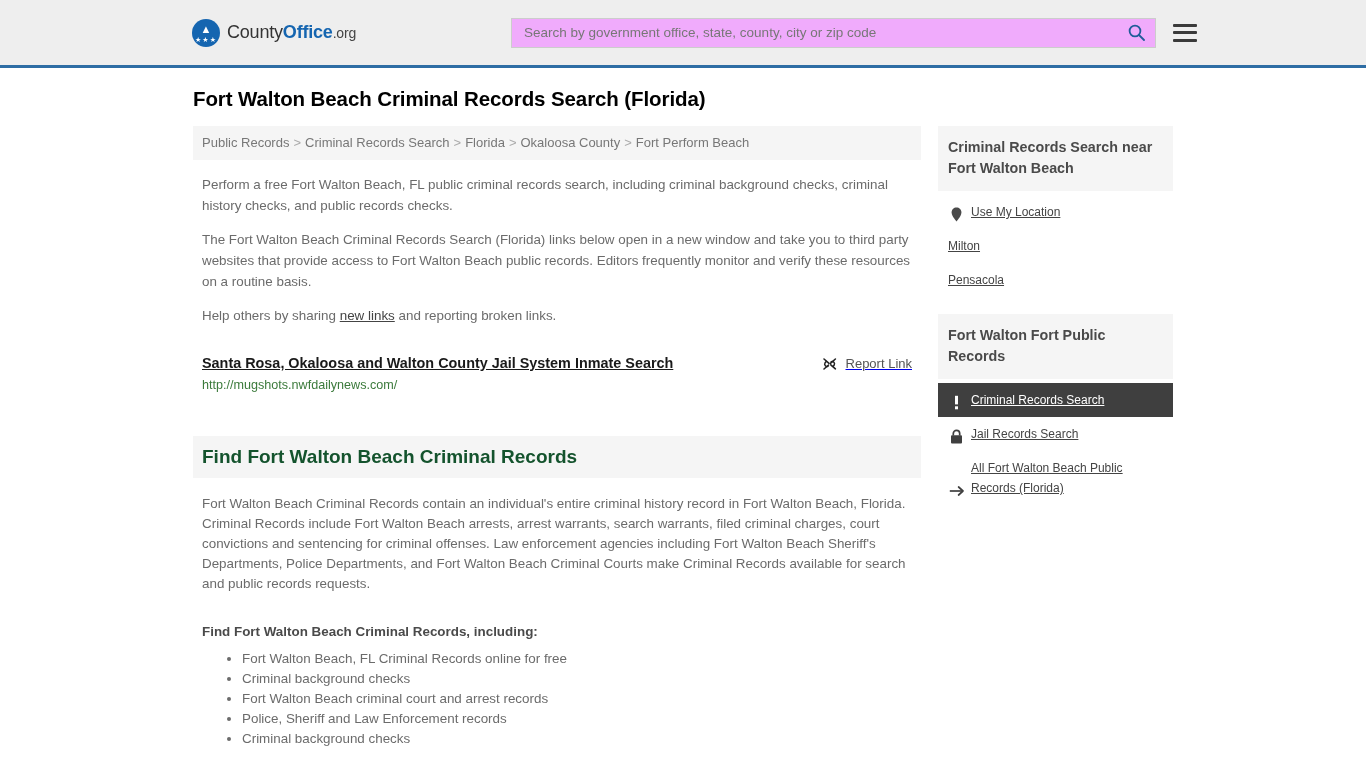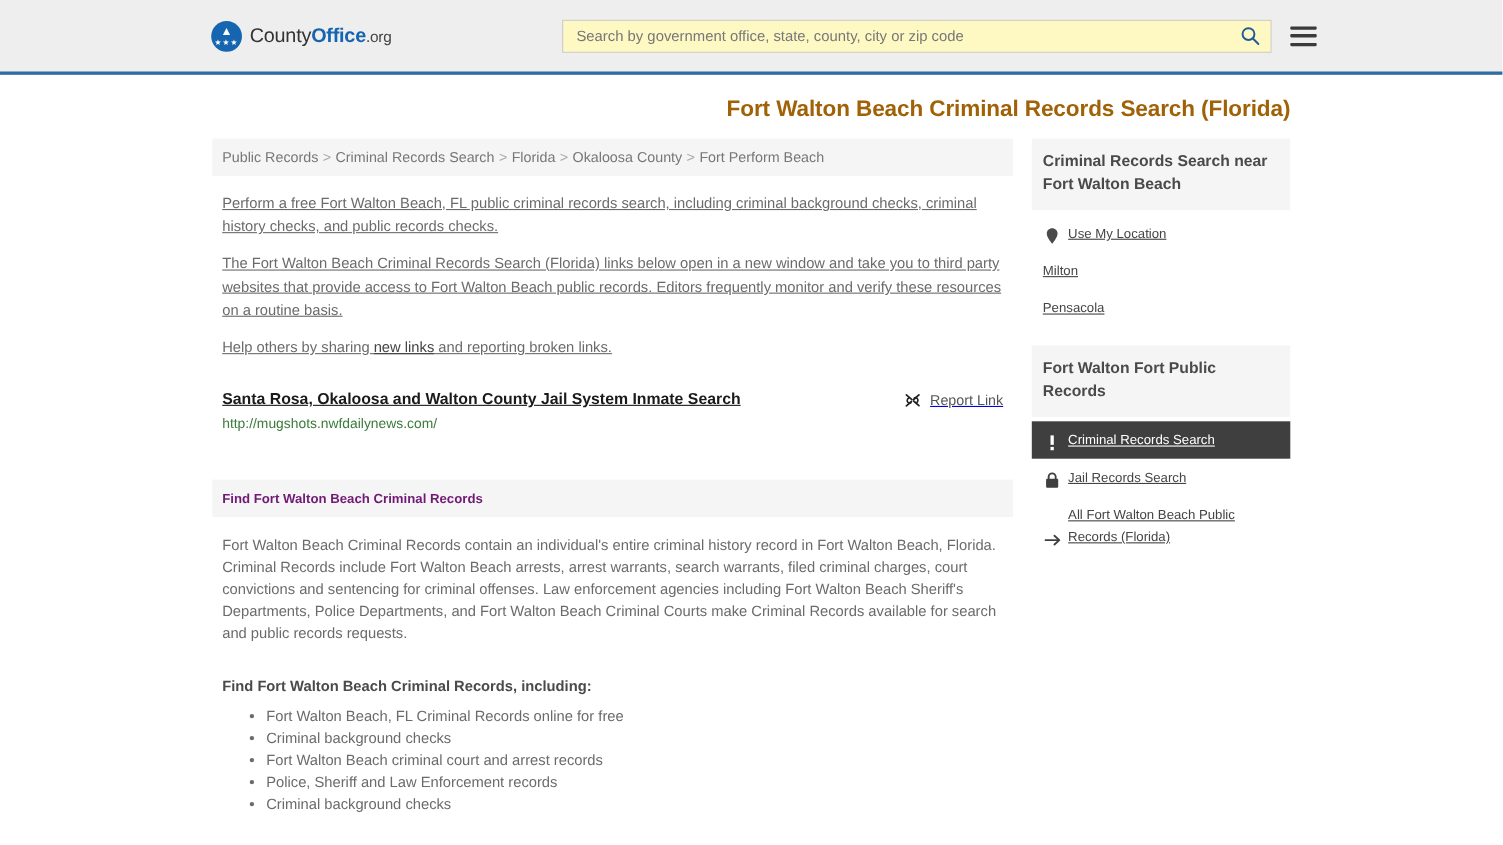--- a/index.html
+++ b/index.html
@@ -73,21 +73,21 @@
   .brand-text .b-org { font-size: 14px; color: #444444; }
 
   .search-wrap {
     margin-left: 155px;
     display: flex;
     align-items: center;
   }
   .search-box {
     width: 645px;
     height: 30px;
-    background: #fef9c3;
+    background: #f0abfc;
     border: 1px solid #cccccc;
     display: flex;
     align-items: center;
     box-sizing: border-box;
     padding: 0 8px 0 10px;
   }
   .search-box input {
     flex: 1 1 auto;
     border: none;
     outline: none;
@@ -129,24 +129,23 @@
   .page {
     width: 980px;
     margin: 0 auto;
     padding-top: 19px;
     display: block;
     position: relative;
   }
   h1.page-title {
     font-size: 20.5px;
     font-weight: bold;
-    color: #a16207;
+    color: #000000;
     margin: 0 0 15px 0;
     letter-spacing: -0.1px;
-    text-align: right;
   }
   .cols {
     display: flex;
     align-items: flex-start;
   }
   .main-col { width: 728px; flex: 0 0 728px; }
   .side-col { width: 235px; flex: 0 0 235px; margin-left: 17px; }
 
   
   .breadcrumb {
@@ -162,21 +161,20 @@
   }
   .breadcrumb .sep { color: #aaaaaa; margin: 0 4px; }
 
   
   .intro p {
     font-size: 13.4px;
     line-height: 21px;
     color: #6b6b6b;
     margin: 13px 0 0 0;
     padding: 0 9px;
-    text-decoration: underline;
   }
   .intro p.first { margin-top: 14px; }
   .intro a.inline-link {
     color: #444444;
     text-decoration: underline;
     font-weight: normal;
   }
 
   
   .result {
@@ -219,23 +217,23 @@
     line-height: 25px;
     margin-top: 3px;
     max-width: 700px;
   }
 
   
   .section-header {
     background: #f5f5f5;
     padding: 10px 9px;
     margin-top: 42px;
-    font-size: 12px;
+    font-size: 19px;
     font-weight: bold;
-    color: #701a75;
+    color: #14532d;
   }
   .section-body { padding: 0 9px; }
   .section-body p.para {
     font-size: 13.4px;
     line-height: 20px;
     color: #6b6b6b;
     margin: 16px 0 0 0;
   }
   .section-body p.sub-head {
     font-size: 13.4px;

